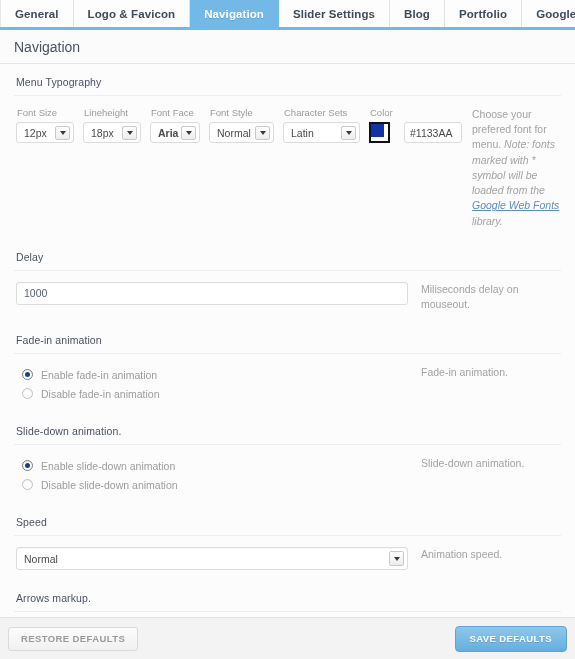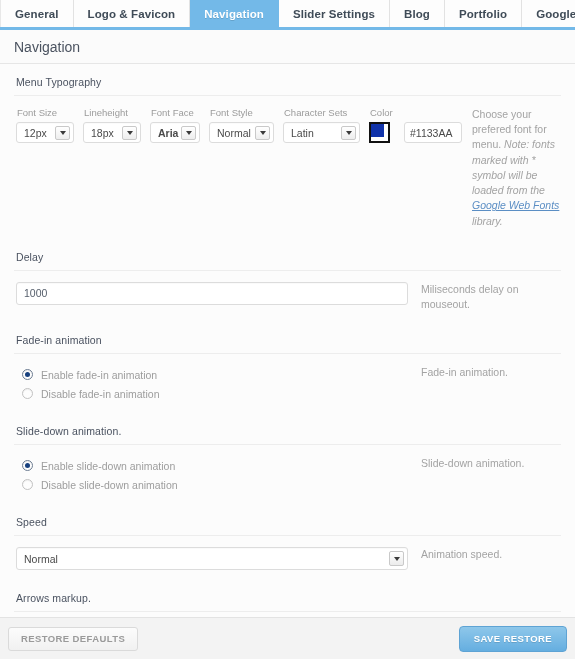--- a/index.html
+++ b/index.html
@@ -460,16 +460,16 @@
       <div class="section-body">
         
         
       </div>
     </div>
 
   </div>
 
   <div class="footer">
     <button class="btn-restore">RESTORE DEFAULTS</button>
-    <button class="btn-save">SAVE RESTORE</button>
+    <button class="btn-save">SAVE DEFAULTS</button>
   </div>
 
 </div>
 
 </body></html>

